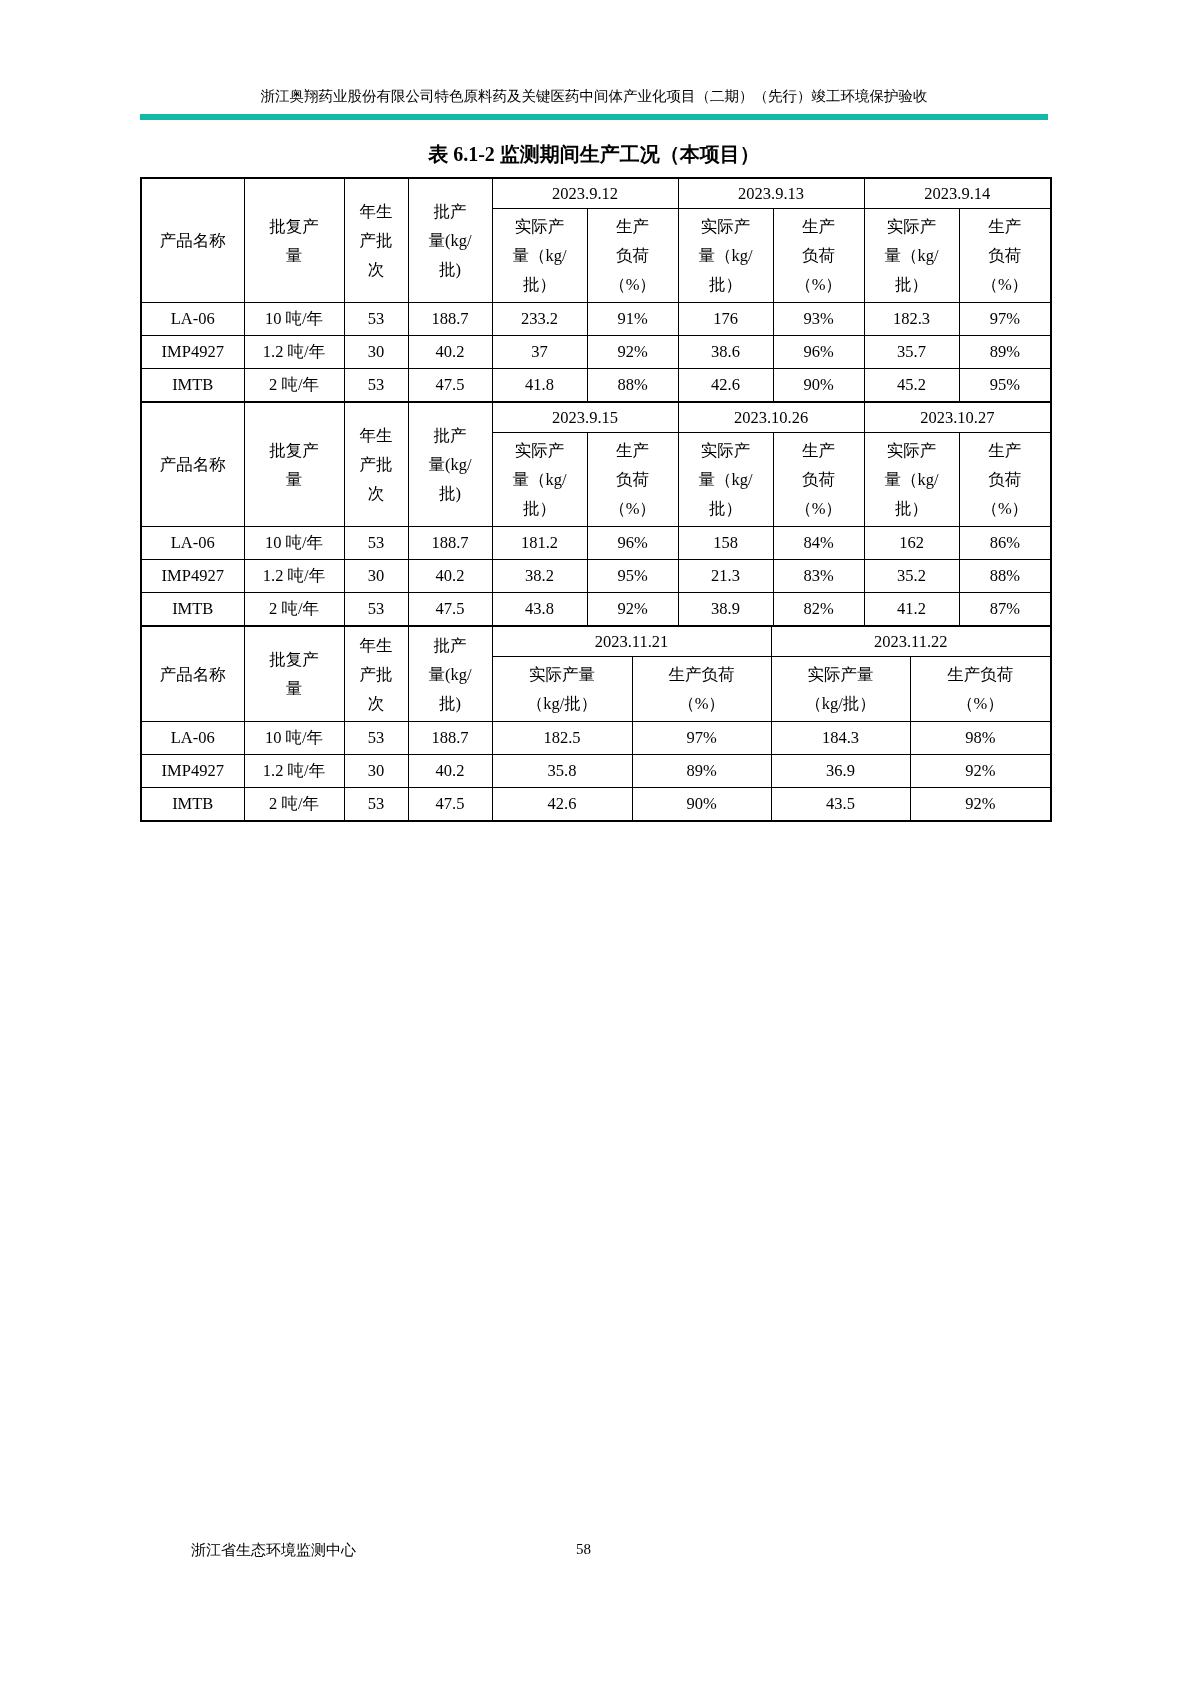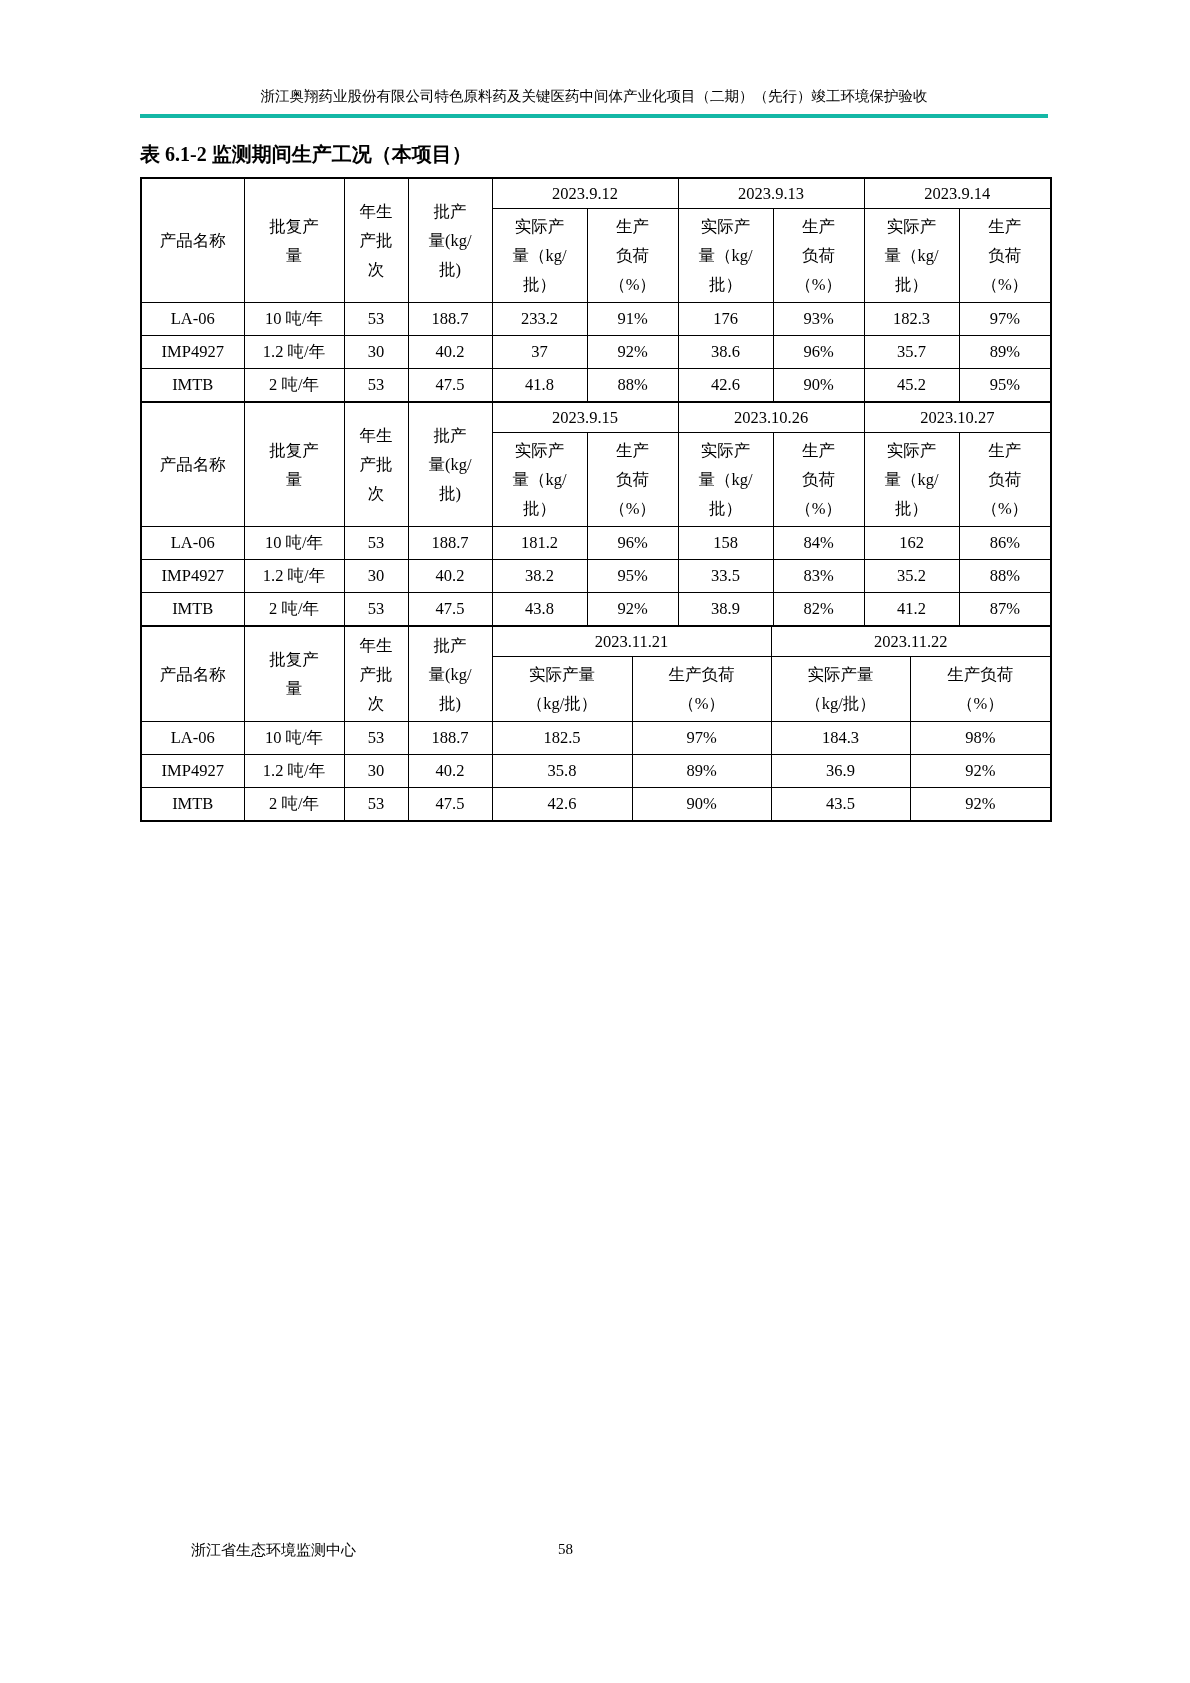--- a/index.html
+++ b/index.html
@@ -4,25 +4,25 @@
 <style>
   html,body { margin:0; padding:0; background:#e8e8e8; }
   .page {
     position:relative; width:1190px; height:1683px; background:#ffffff;
     margin:0 auto; font-family:"Liberation Serif","DejaVu Serif",serif; color:#000;
     overflow:hidden;
   }
   .page-header {
     position:absolute; top:86px; left:140px; width:908px;
     text-align:center; font-size:14.5px; line-height:21px;
-    border-bottom:4px solid #14b8a6; padding-bottom:7px;
+    border-bottom:6px solid #14b8a6; padding-bottom:7px;
   }
   .table-title {
     position:absolute; top:141px; left:140px; width:908px;
-    text-align:left; font-weight:bold; font-size:20px;
+    text-align:center; font-weight:bold; font-size:20px;
   }
   .table-wrap {
     position:absolute; top:177px; left:140px; width:908px;
     border:2px solid #000; box-sizing:content-box;
   }
   table.sec-table { border-collapse:collapse; table-layout:fixed; width:100%; }
   .sec-table th, .sec-table td {
     border:1px solid #000; font-weight:normal; text-align:center;
     vertical-align:middle; font-size:16.5px; padding:0 2px;
     overflow:hidden;
@@ -34,21 +34,21 @@
   .sec-last  tbody tr:last-child  > * { border-bottom:none; }
   .date-row th { height:29px; }
   .sub-head th { white-space:pre-line; line-height:29px; padding:3px 12px; }
   .left-head   { white-space:pre-line; line-height:29px; }
   .sec-table tbody td { height:32px; }
   .page-footer {
     position:absolute; top:1541px; left:140px; width:908px;
     font-size:15px;
   }
   .footer-org { position:absolute; left:51px; top:0; }
-  .footer-page { position:absolute; left:418px; top:0; }
+  .footer-page { position:absolute; left:436px; top:0; }
 </style>
 </head>
 <body>
 
 <div class="page">
 
   <div class="page-header">
     <div>浙江奥翔药业股份有限公司特色原料药及关键医药中间体产业化项目（二期）（先行）竣工环境保护验收</div>
   </div>
 
@@ -207,21 +207,21 @@
             <td>162</td>
             <td>86%</td>
           </tr>
           <tr>
             <td>IMP4927</td>
             <td>1.2 吨/年</td>
             <td>30</td>
             <td>40.2</td>
             <td>38.2</td>
             <td>95%</td>
-            <td>33.5</td>
+            <td>21.3</td>
             <td>83%</td>
             <td>35.2</td>
             <td>88%</td>
           </tr>
           <tr>
             <td>IMTB</td>
             <td>2 吨/年</td>
             <td>53</td>
             <td>47.5</td>
             <td>43.8</td>

